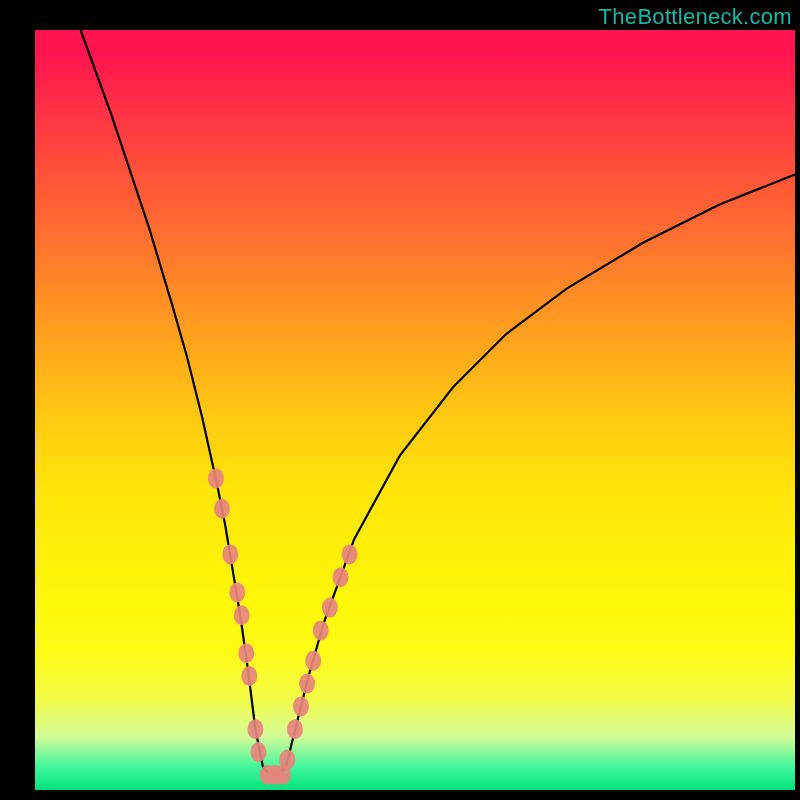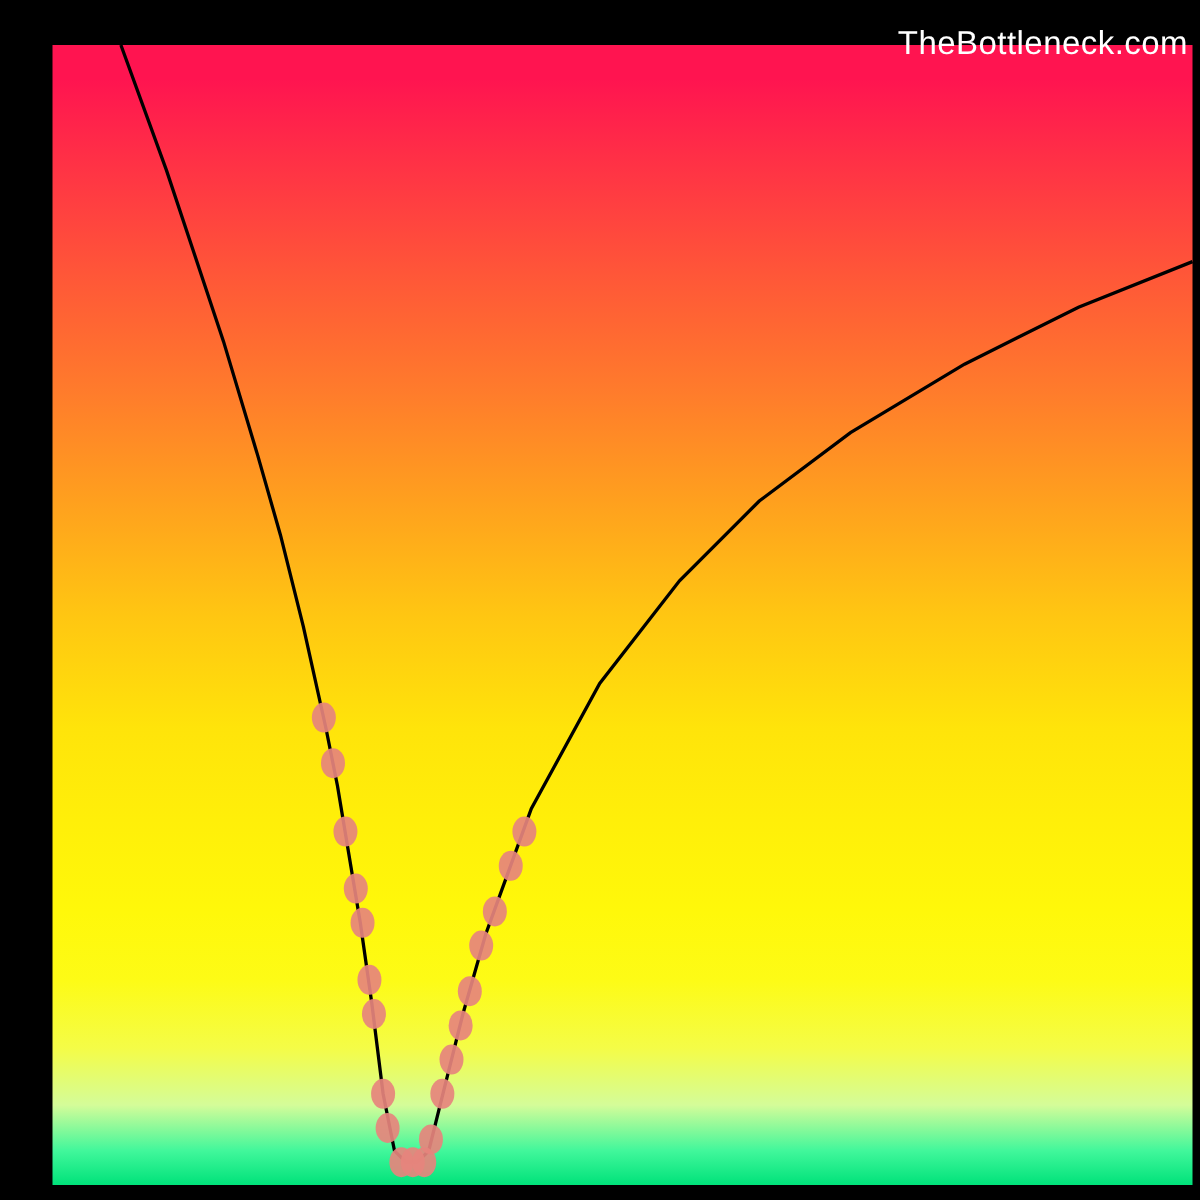--- a/index.html
+++ b/index.html
@@ -35,23 +35,23 @@
       #fff80a 76%,
       #fdfb16 82%,
       #f4fc47 88%,
       #d4fc99 93%,
       #41f79b 97%,
       #00e27a 100%
     );
   }
   .watermark {
     position: absolute;
-    top: 16px;
+    top: 4px;
     right: 8px;
-    color: #ffffff;
+    color: #14b8a6;
     font-size: 22px;
     letter-spacing: 0.3px;
     font-weight: 500;
   }
   svg.curve {
     position: absolute;
     left: 0;
     top: 0;
   }
 </style>

